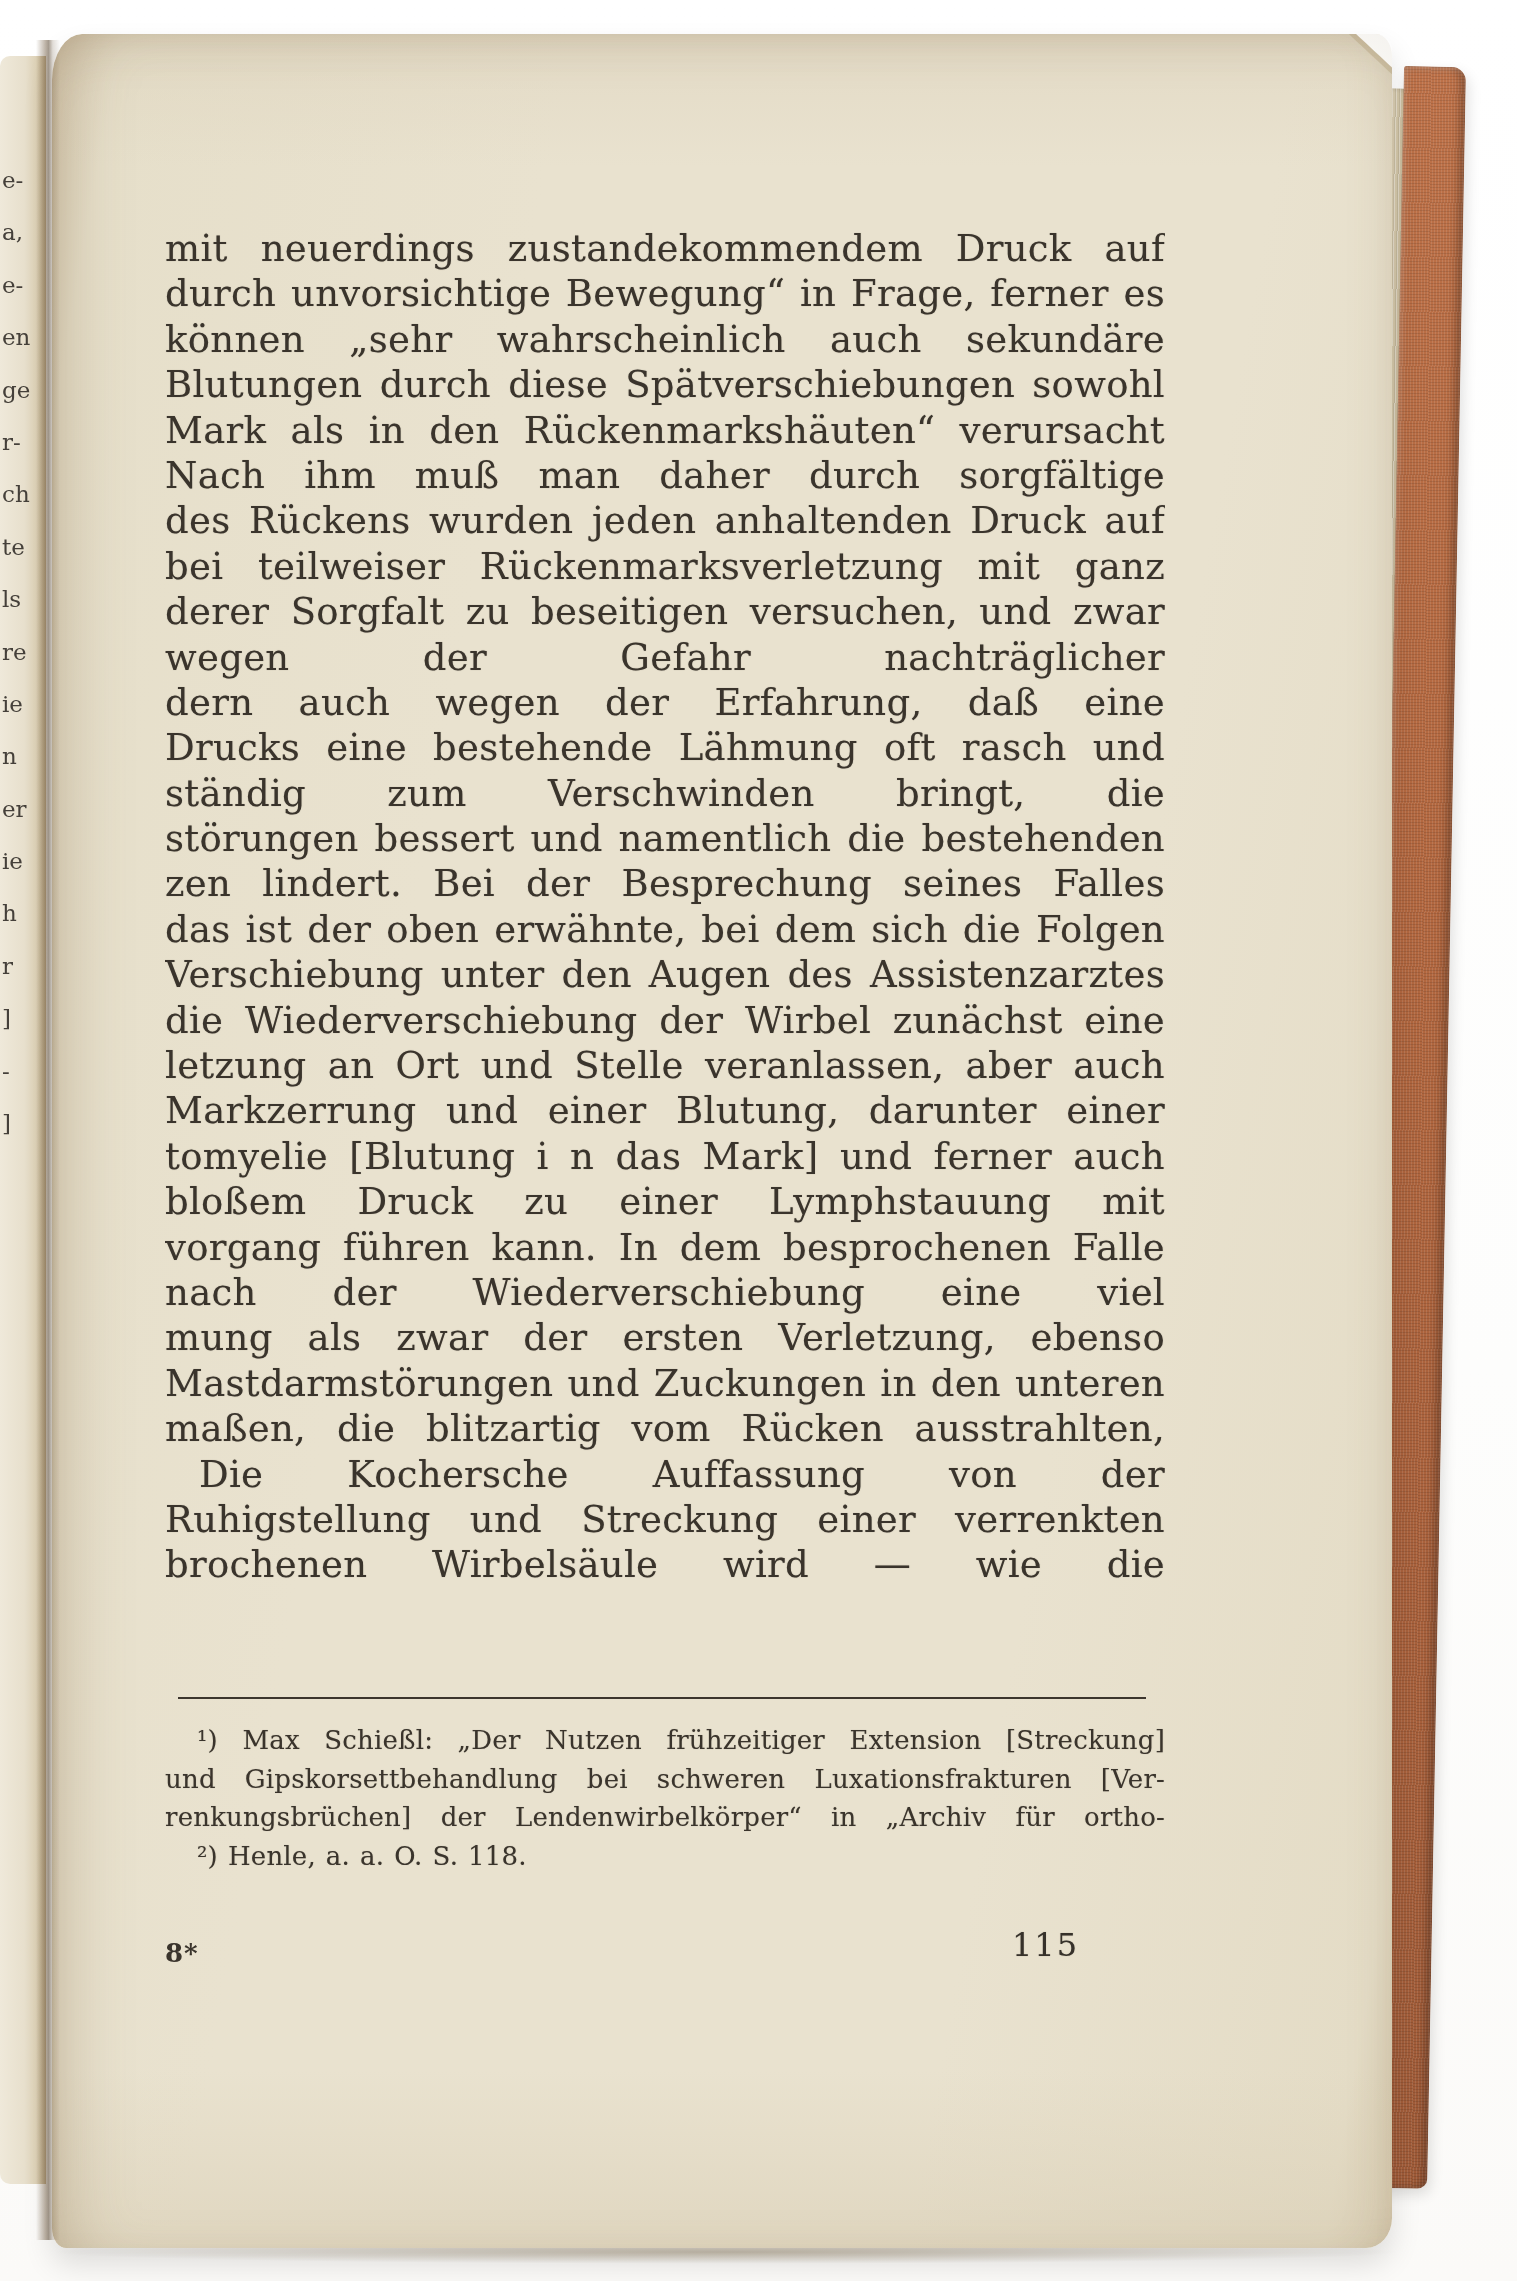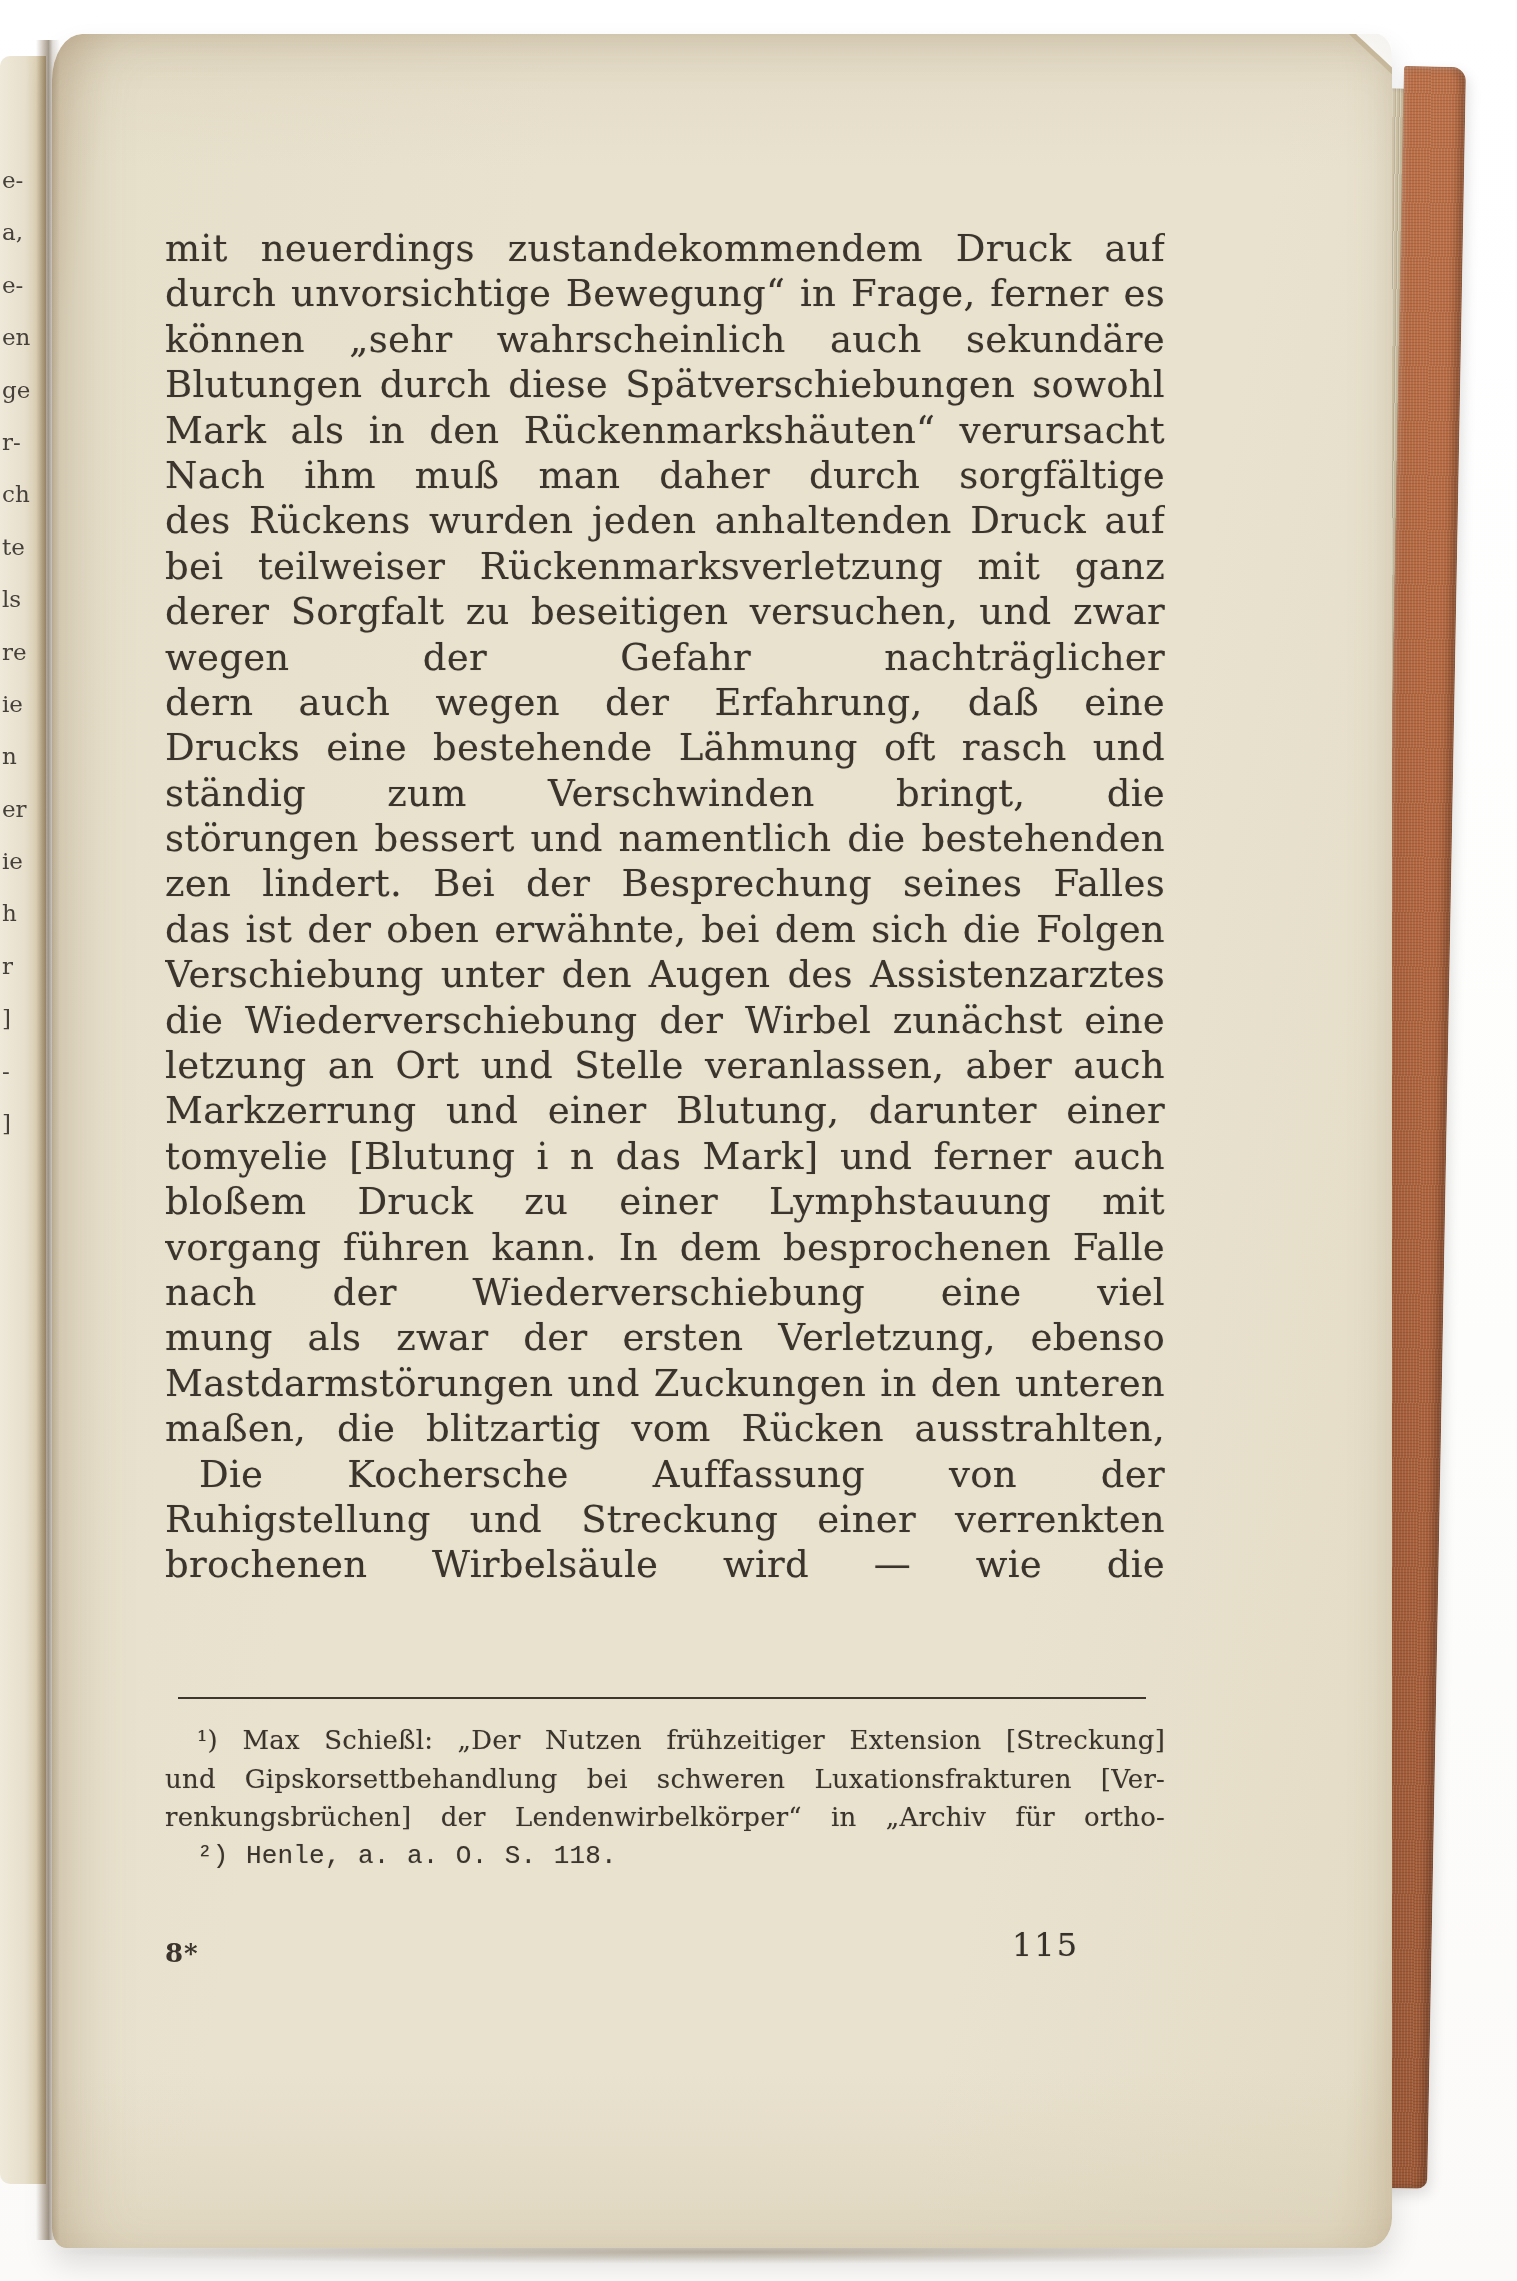--- a/index.html
+++ b/index.html
@@ -78,21 +78,21 @@
   .rule{position:absolute;left:178px;top:1697px;width:968px;height:2px;background:#3c362e;z-index:6;}
   .footnotes{position:absolute;left:165px;top:1714px;width:1000px;z-index:6;color:#3a342c;margin-top:7px;}
   .fline{
     font-size:26px;line-height:38.6px;height:38.6px;
     text-align:justify;text-align-last:justify;
     letter-spacing:.2px;word-spacing:1.5px;
     text-shadow:0 0 1px rgba(58,52,44,.3);
     overflow:hidden;
   }
   .fline:first-child{text-indent:32px;}
-  .fline:last-child{text-indent:32px;text-align-last:left;font-family:Liberation Mono, monospace;}
+  .fline:last-child{text-indent:32px;text-align-last:left;}
   .sig{position:absolute;left:165px;top:1938px;font-size:26px;font-weight:bold;color:#3a342c;z-index:6;letter-spacing:1px;}
   .folio{position:absolute;left:1012px;top:1926px;font-size:32px;color:#36312a;z-index:6;letter-spacing:2px;text-shadow:0 0 1px rgba(58,52,44,.35);}
   .page-bottom-shadow{
     position:absolute;left:46px;top:2240px;width:1360px;height:24px;z-index:0;
     background:radial-gradient(ellipse at center,rgba(140,120,85,.45) 0%,rgba(140,120,85,0) 70%);
   }
 </style>
 </head>
 <body>
 

